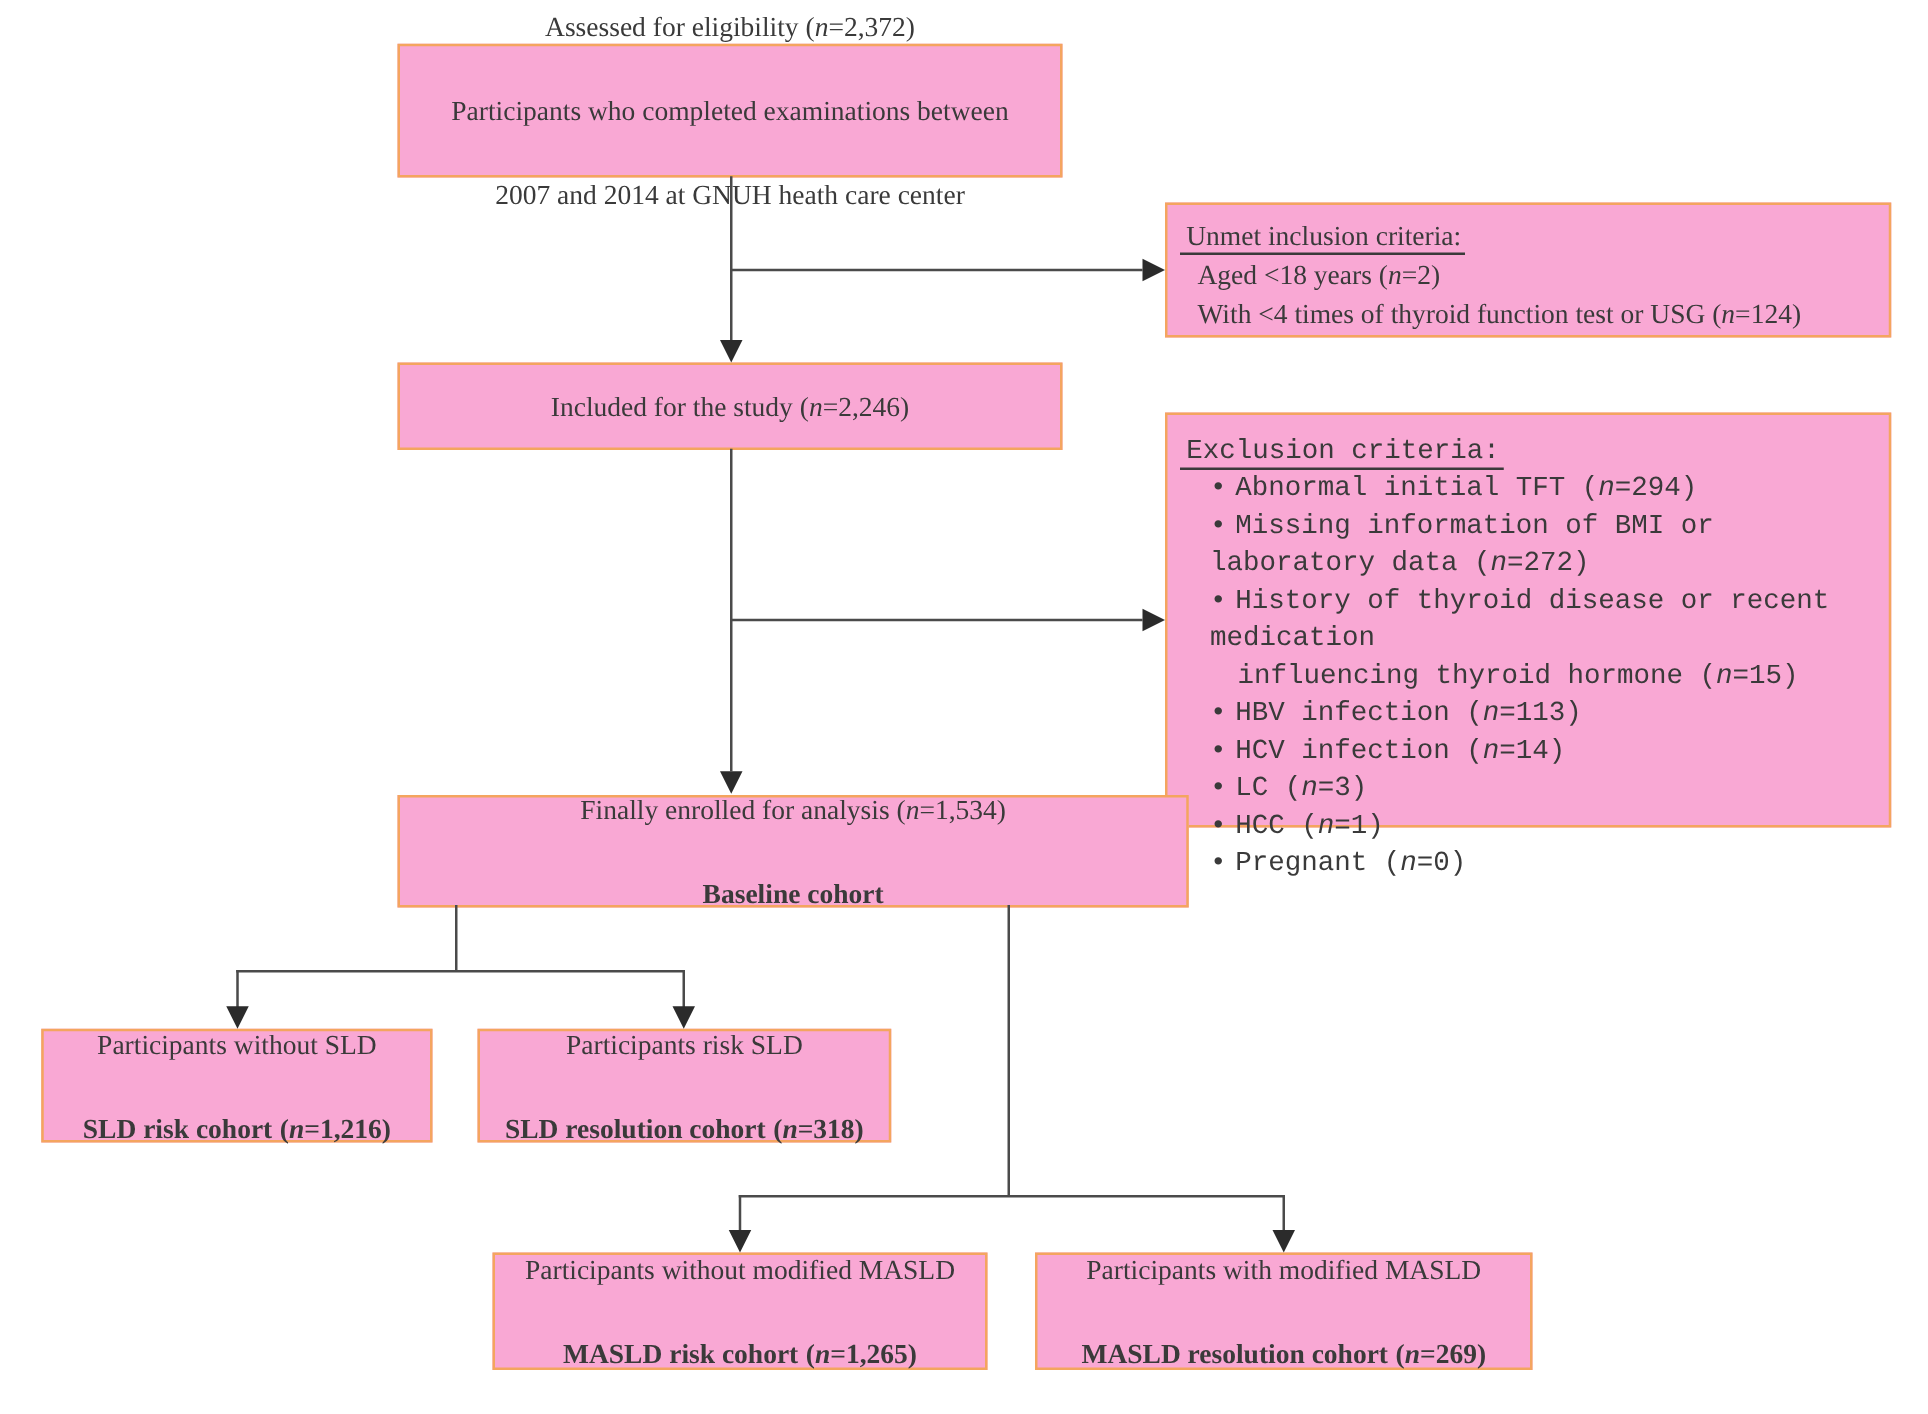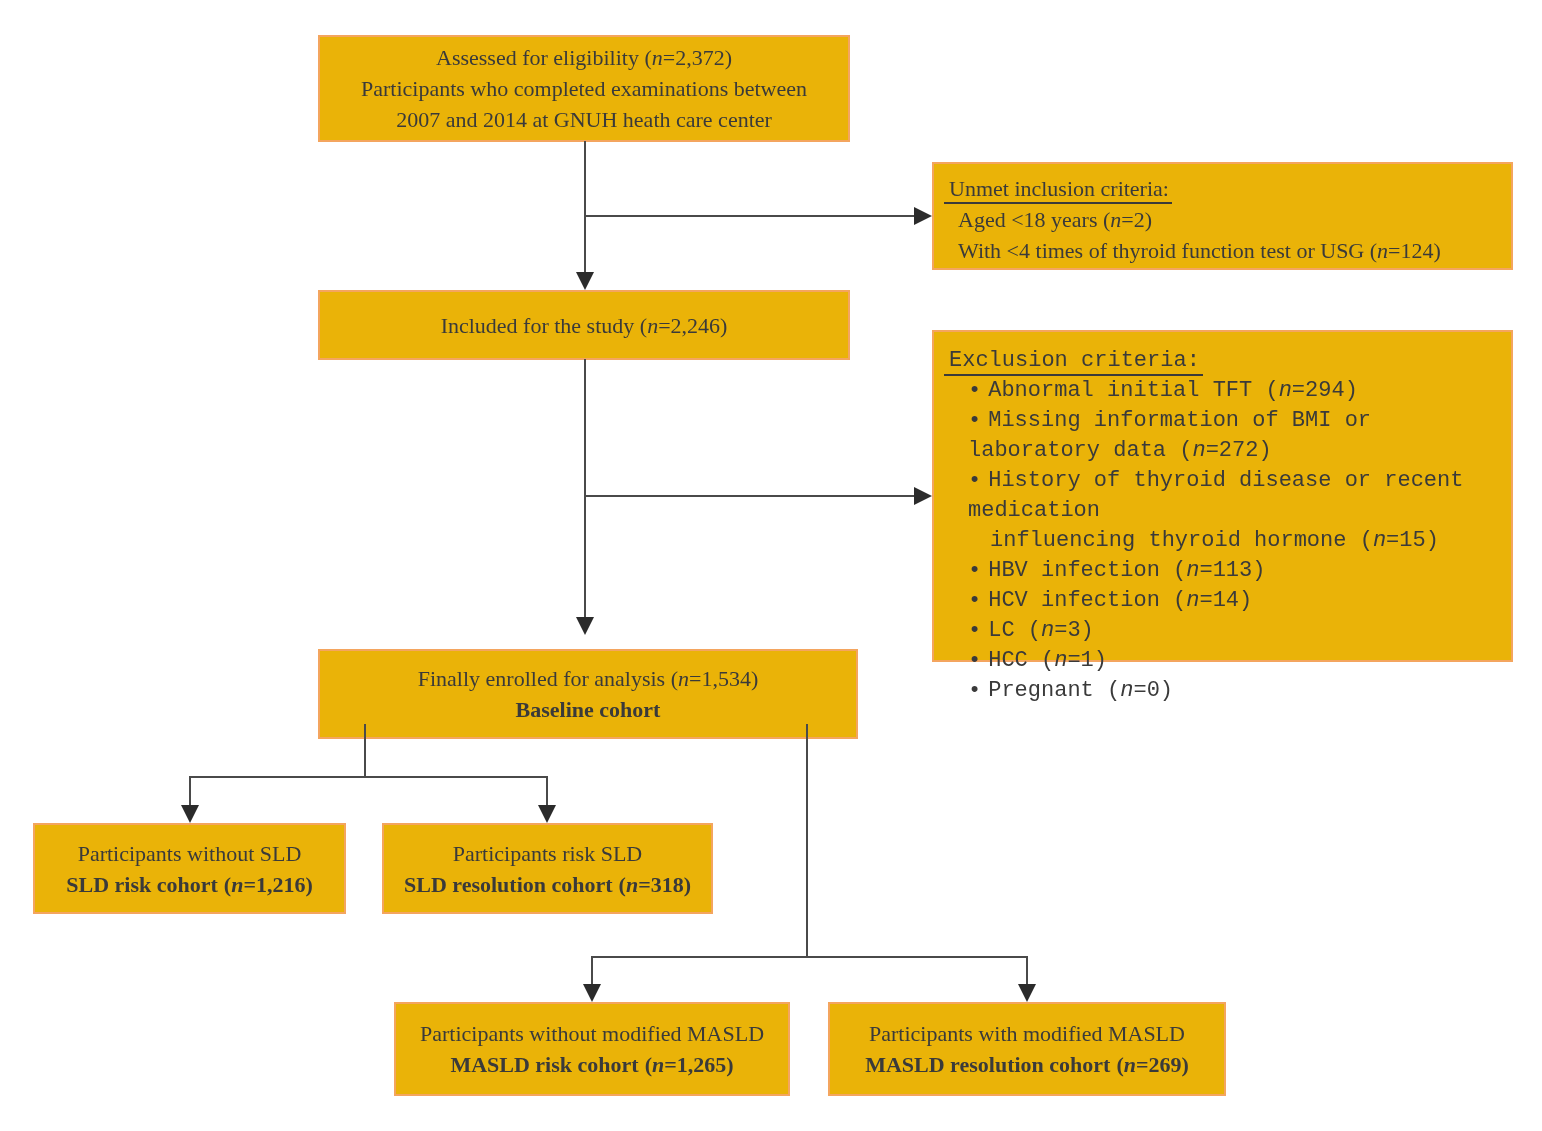--- a/index.html
+++ b/index.html
@@ -8,22 +8,23 @@
     width:1542px;height:1131px;
     background:#ffffff;
     font-family:"Liberation Serif","DejaVu Serif",serif;
     font-size:22px;line-height:31px;
     color:#3a3a3a;
     overflow:hidden;
   }
   .box{
     position:absolute;
     border:2px solid #f4a55f;
-    background:#eab308;
+    background:#f9a8d4;
     box-sizing:border-box;
+    gap:36px;
   }
   .center{
     display:flex;flex-direction:column;
     justify-content:center;align-items:center;
     text-align:center;
   }
   .leftbox{padding-top:9px;}
   .b{font-weight:bold;}
   .count{margin-left:6px;font-weight:bold;}
   .utitle{padding-left:10px;line-height:31px;}
@@ -79,21 +80,21 @@
     <div class="eitem"><span class="bullet">•</span><span>Missing information of BMI or laboratory data (<i>n</i>=272)</span></div>
     <div class="eitem"><span class="bullet">•</span><span>History of thyroid disease or recent medication</span></div>
     <div class="eitem cont"><span>influencing thyroid hormone (<i>n</i>=15)</span></div>
     <div class="eitem"><span class="bullet">•</span><span>HBV infection (<i>n</i>=113)</span></div>
     <div class="eitem"><span class="bullet">•</span><span>HCV infection (<i>n</i>=14)</span></div>
     <div class="eitem"><span class="bullet">•</span><span>LC (<i>n</i>=3)</span></div>
     <div class="eitem"><span class="bullet">•</span><span>HCC (<i>n</i>=1)</span></div>
     <div class="eitem"><span class="bullet">•</span><span>Pregnant (<i>n</i>=0)</span></div>
   </div>
 
-  <div class="box center" style="left:318px;top:649px;width:540px;height:90px;">
+  <div class="box center" style="left:318px;top:636px;width:633px;height:90px;">
     <div>Finally enrolled for analysis (<i>n</i>=1,534)</div>
     <div class="b">Baseline cohort</div>
   </div>
 
   <div class="box center" style="left:33px;top:823px;width:313px;height:91px;">
     <div>Participants without SLD</div>
     <div><span class="b">SLD risk cohort</span><span class="count">(<i>n</i>=1,216)</span></div>
   </div>
 
   <div class="box center" style="left:382px;top:823px;width:331px;height:91px;">

